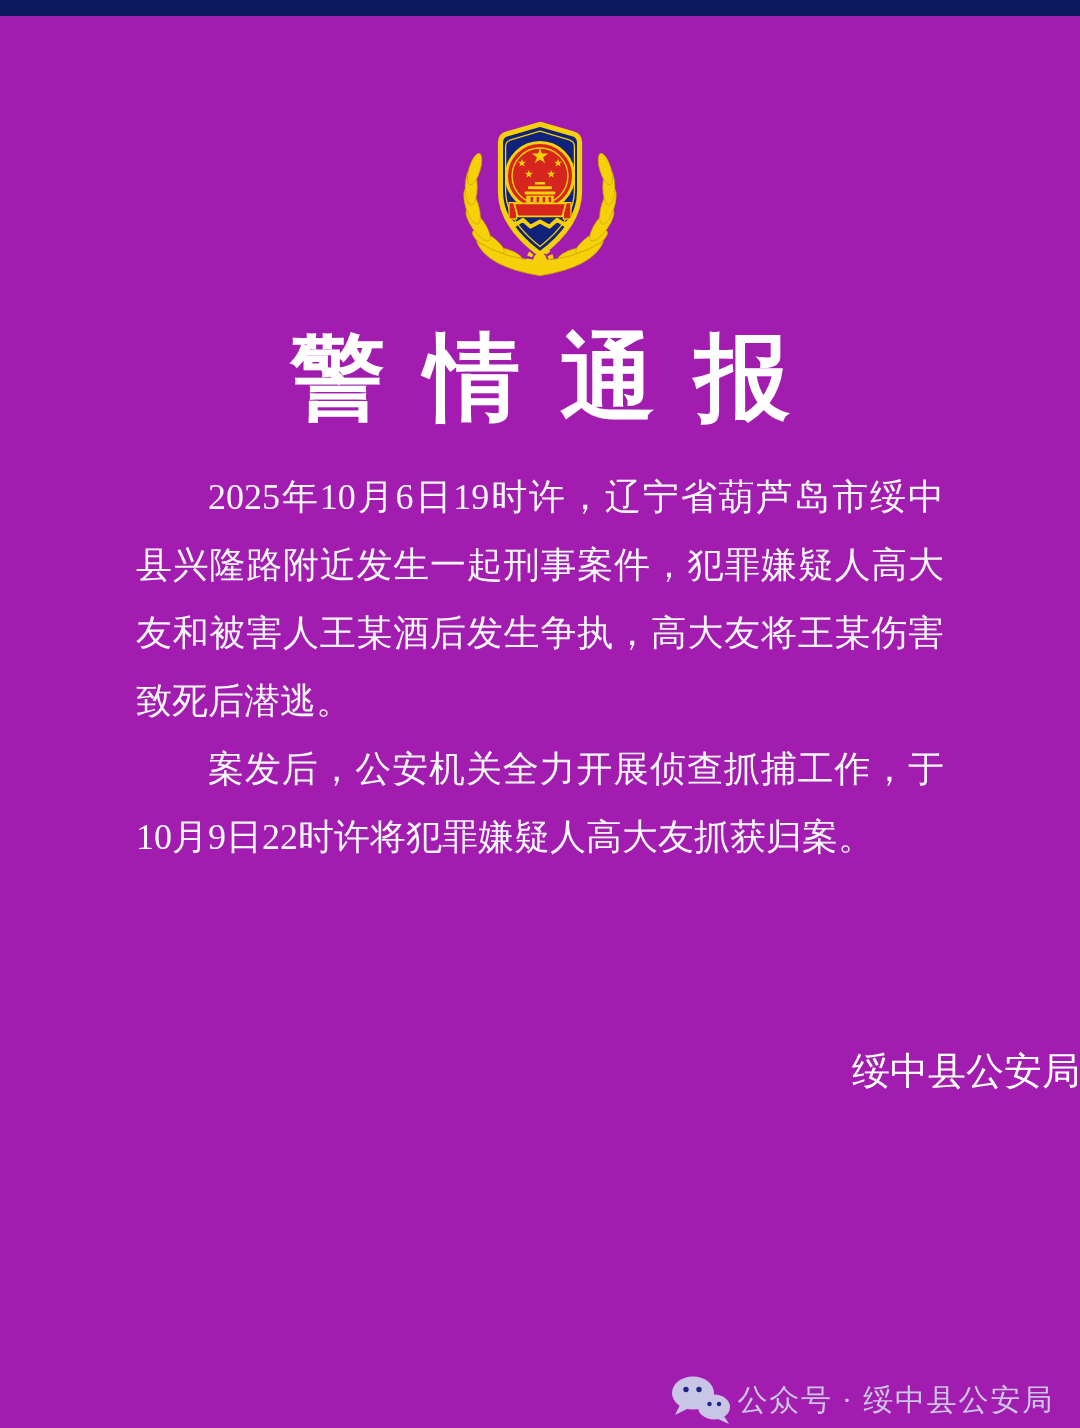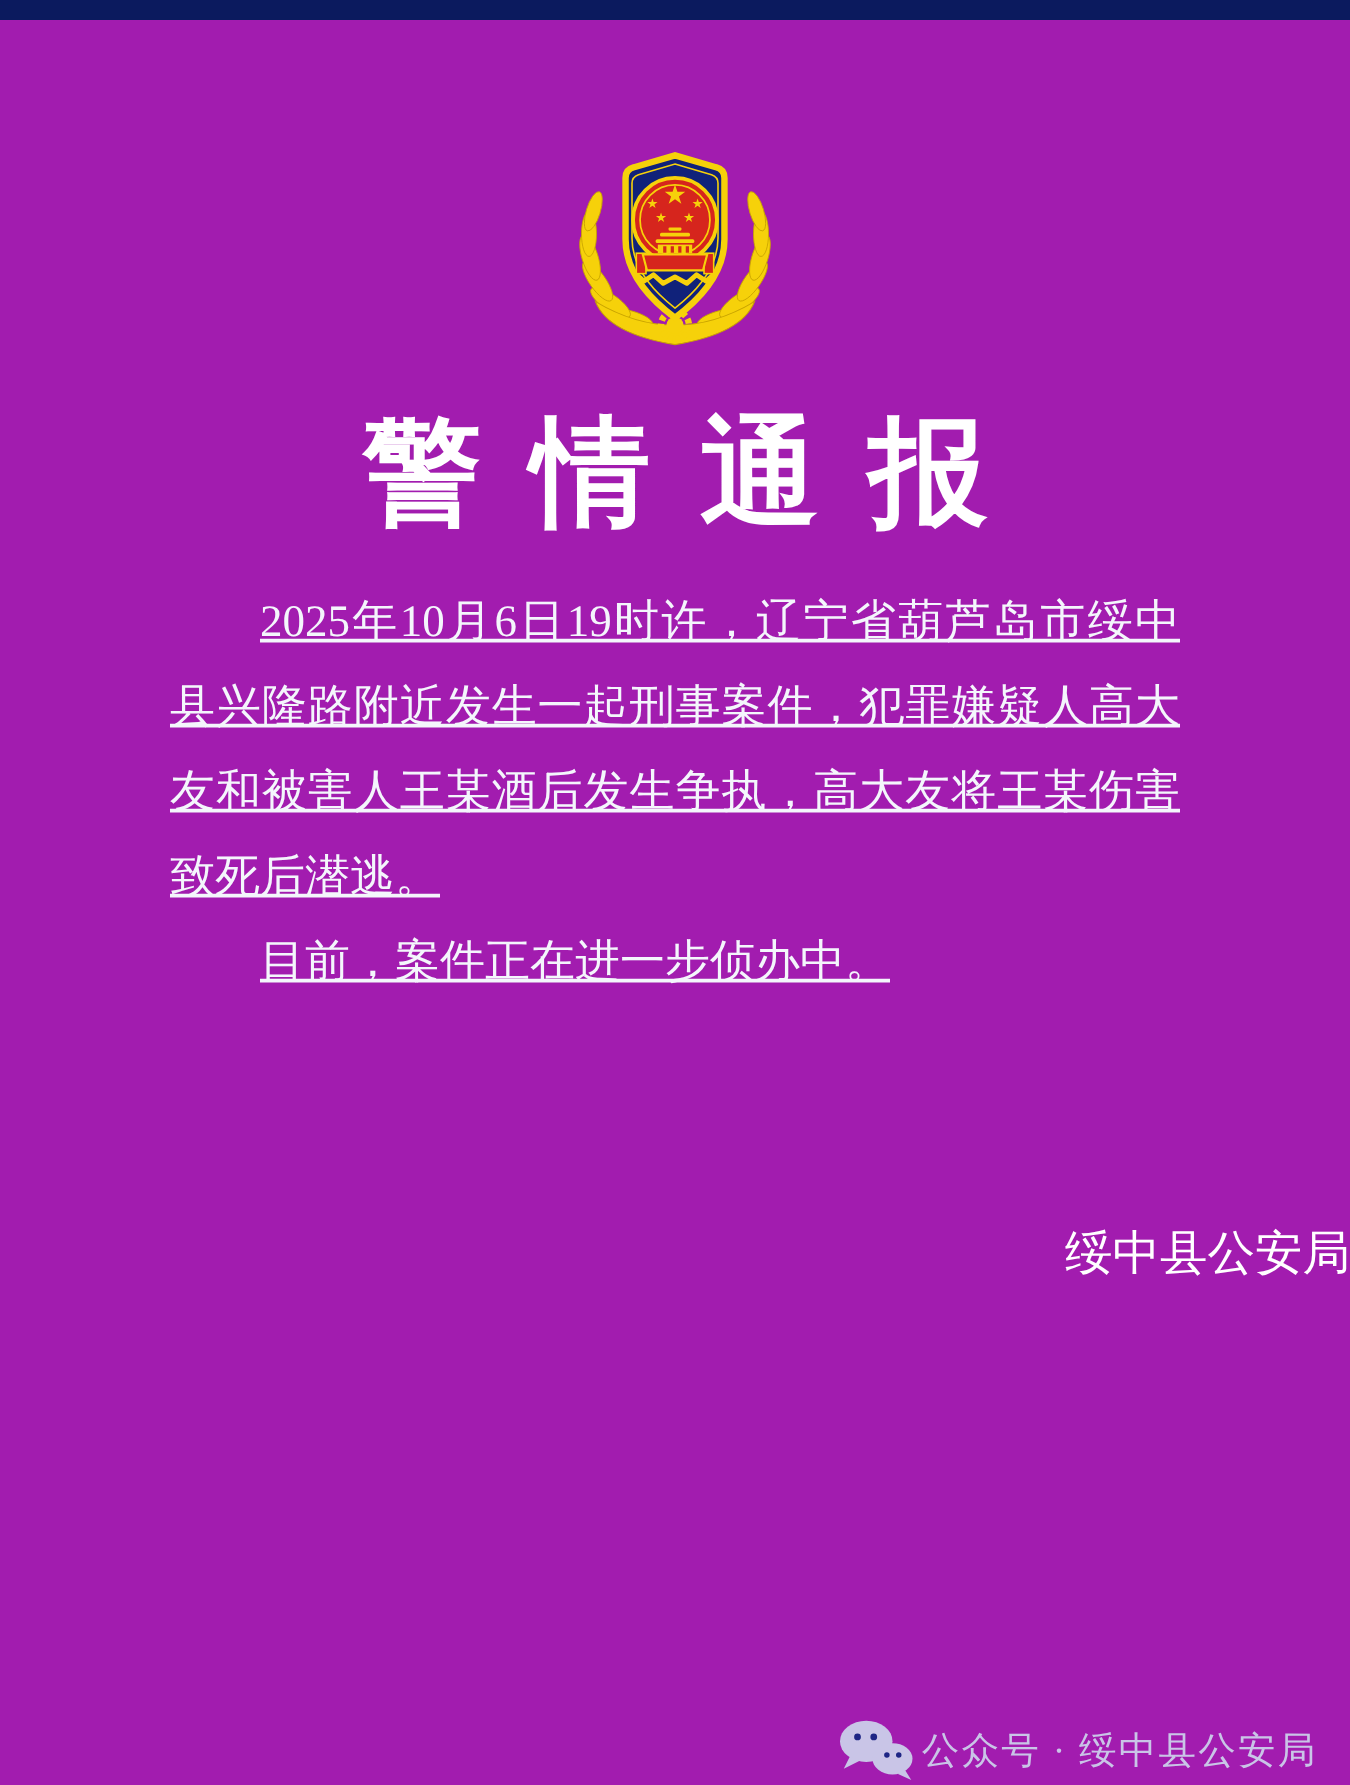--- a/index.html
+++ b/index.html
@@ -23,21 +23,21 @@
     padding-left:.42em;
     line-height:1.15;
   }
   .body{
     margin:30px 136px 0 136px;
     color:#f4f6fc;
     font-size:36px;
     line-height:68px;
     text-align:justify;
   }
-  .body p{margin:0;text-indent:2em;text-decoration:underline;}
+  .body p{margin:0;text-indent:2em;}
   .signature{
     margin-top:178px;
     margin-left:240px;
     width:840px;
     text-align:right;
     color:#ffffff;
     font-size:38px;
     line-height:1.2;
   }
   .signature .sig-date{margin-top:30px;}
@@ -113,21 +113,21 @@
       <rect x="64" y="103" width="9" height="19" fill="#d6251d" stroke="#f6d10a" stroke-width="1.5"></rect>
       <rect x="127" y="103" width="9" height="19" fill="#d6251d" stroke="#f6d10a" stroke-width="1.5"></rect>
       <path d="M70,104 L130,104 L126,119 L74,119 Z" fill="#d6251d" stroke="#f6d10a" stroke-width="2"></path>
     </svg>
   </div>
 
   <h1 class="title">警情通报</h1>
 
   <div class="body">
     <p>2025年10月6日19时许，辽宁省葫芦岛市绥中县兴隆路附近发生一起刑事案件，犯罪嫌疑人高大友和被害人王某酒后发生争执，高大友将王某伤害致死后潜逃。</p>
-    <p>目前，案件正在进一步侦办中。</p>
+    <p>案发后，公安机关全力开展侦查抓捕工作，于10月9日22时许将犯罪嫌疑人高大友抓获归案。</p>
   </div>
 
   <div class="signature">
     <div class="sig-agency">绥中县公安局</div>
   </div>
 
   <div class="watermark">
     <svg viewBox="0 0 64 52" aria-hidden="true">
       <g fill="#cdd4ec">
         <ellipse cx="24" cy="19" rx="21" ry="16.5"></ellipse>

